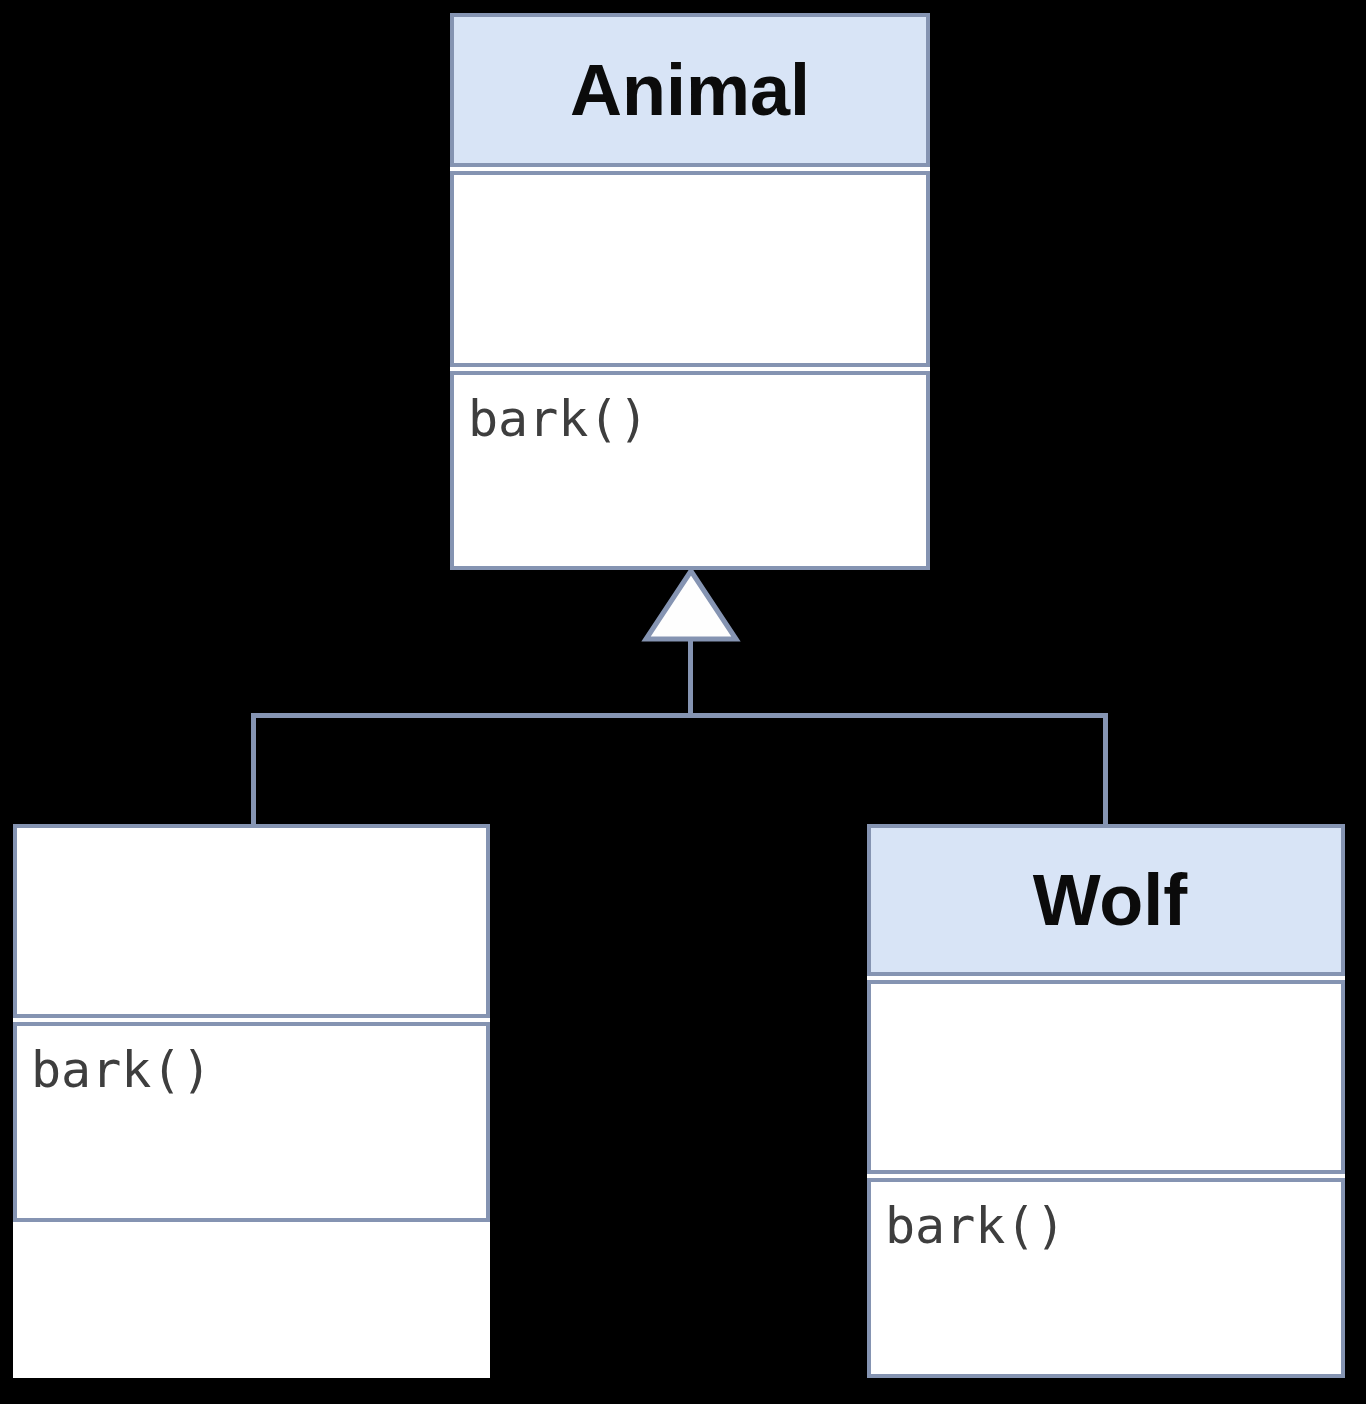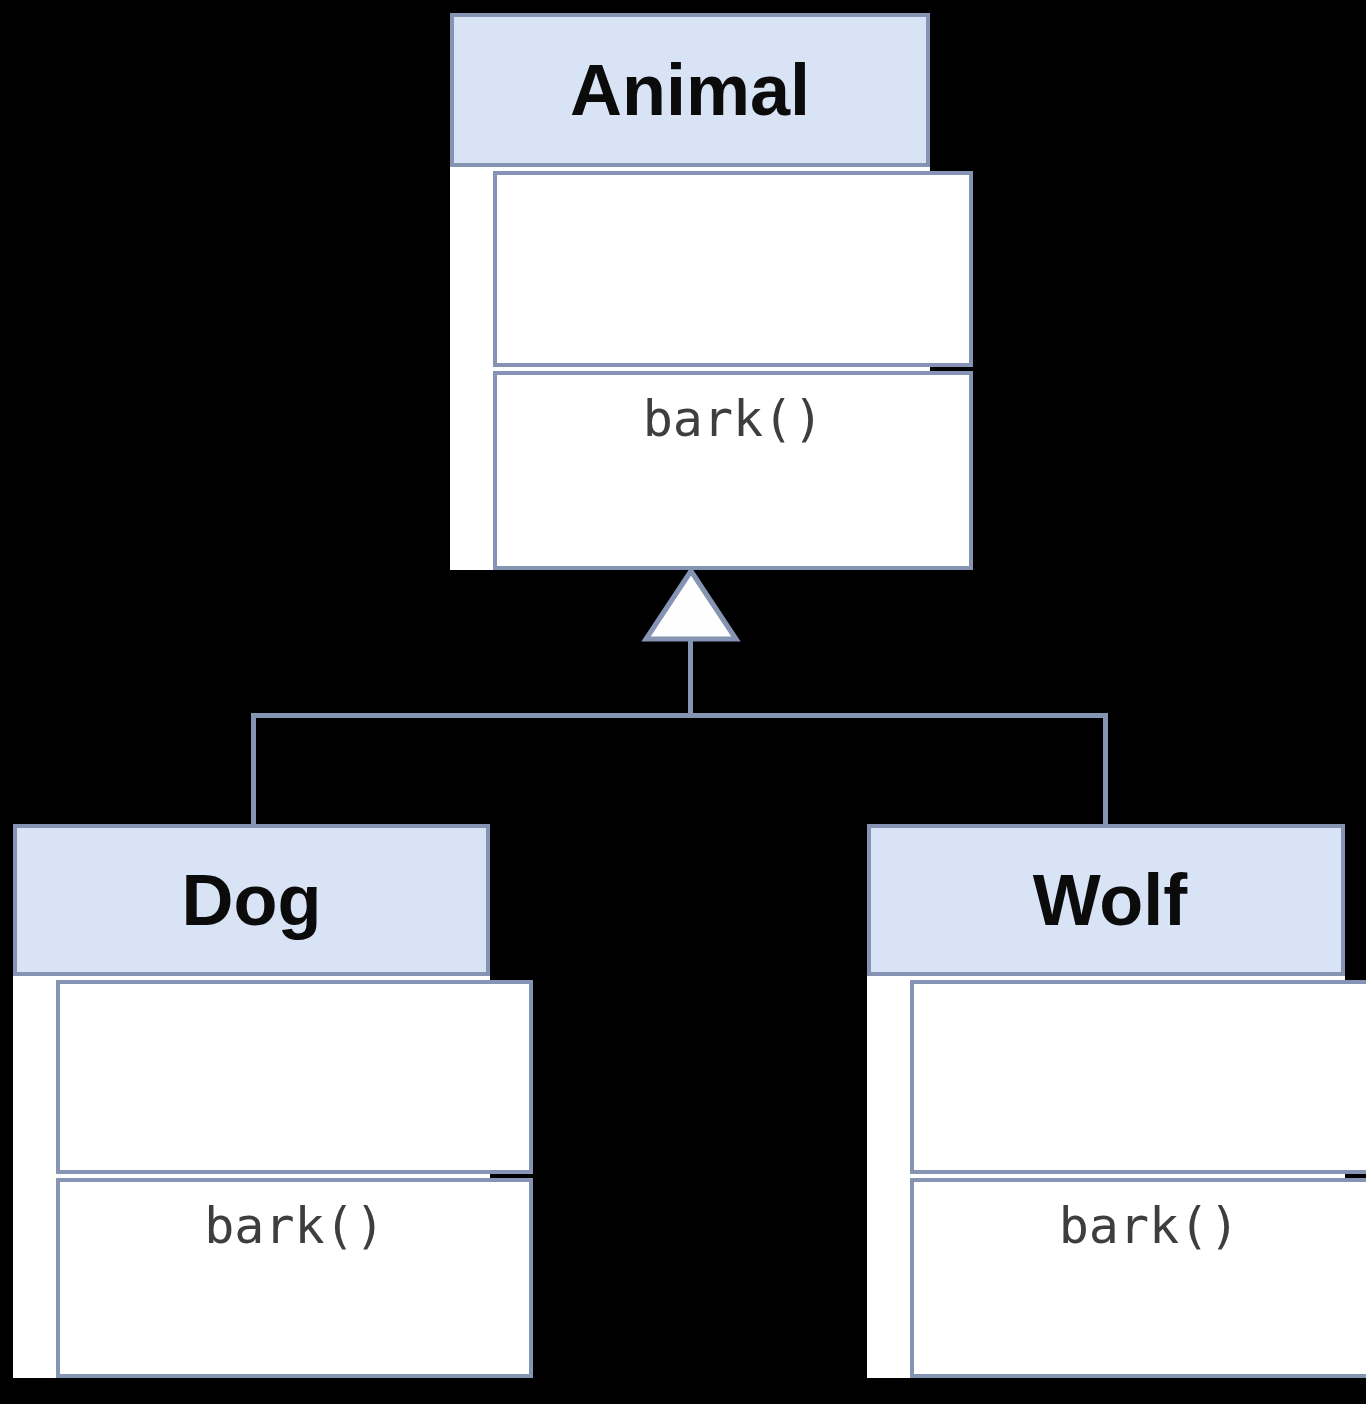--- a/index.html
+++ b/index.html
@@ -20,25 +20,23 @@
   .class-node {
     position: absolute;
     background: #ffffff; 
     display: flex;
     flex-direction: column;
   }
   .compartment {
     box-sizing: border-box;
     border: 4px solid #8594b2;
     width: 100%;
-    text-align: center;
   }
   .compartment + .compartment {
     margin-top: 4px;
-    margin-left: 43px;
   }
   .header-compartment {
     background: #d8e4f6;
     display: flex;
     align-items: center;
     justify-content: center;
   }
   .class-title {
     font-family: "Liberation Sans", sans-serif;
     font-weight: 700;
@@ -116,23 +114,20 @@
     <svg width="102" height="76" viewBox="0 0 102 76" xmlns="http://www.w3.org/2000/svg">
       <polygon points="51,4 6,72 96,72" fill="#fefefe" stroke="#8594b2" stroke-width="5" stroke-linejoin="miter"></polygon>
     </svg>
   </div>
   <div class="edge-line" id="edge-stem"></div>
   <div class="edge-line" id="edge-horizontal"></div>
   <div class="edge-line" id="edge-drop-left"></div>
   <div class="edge-line" id="edge-drop-right"></div>
 
   <div class="class-node" id="node-dog">
-    <div class="compartment header-compartment">
-      <span class="class-title">Dog</span>
-    </div>
     <div class="compartment attrs-compartment">
       <span class="method-text"></span>
     </div>
     <div class="compartment methods-compartment">
       <span class="method-text">bark()</span>
     </div>
   </div>
 
   <div class="class-node" id="node-wolf">
     <div class="compartment header-compartment">

